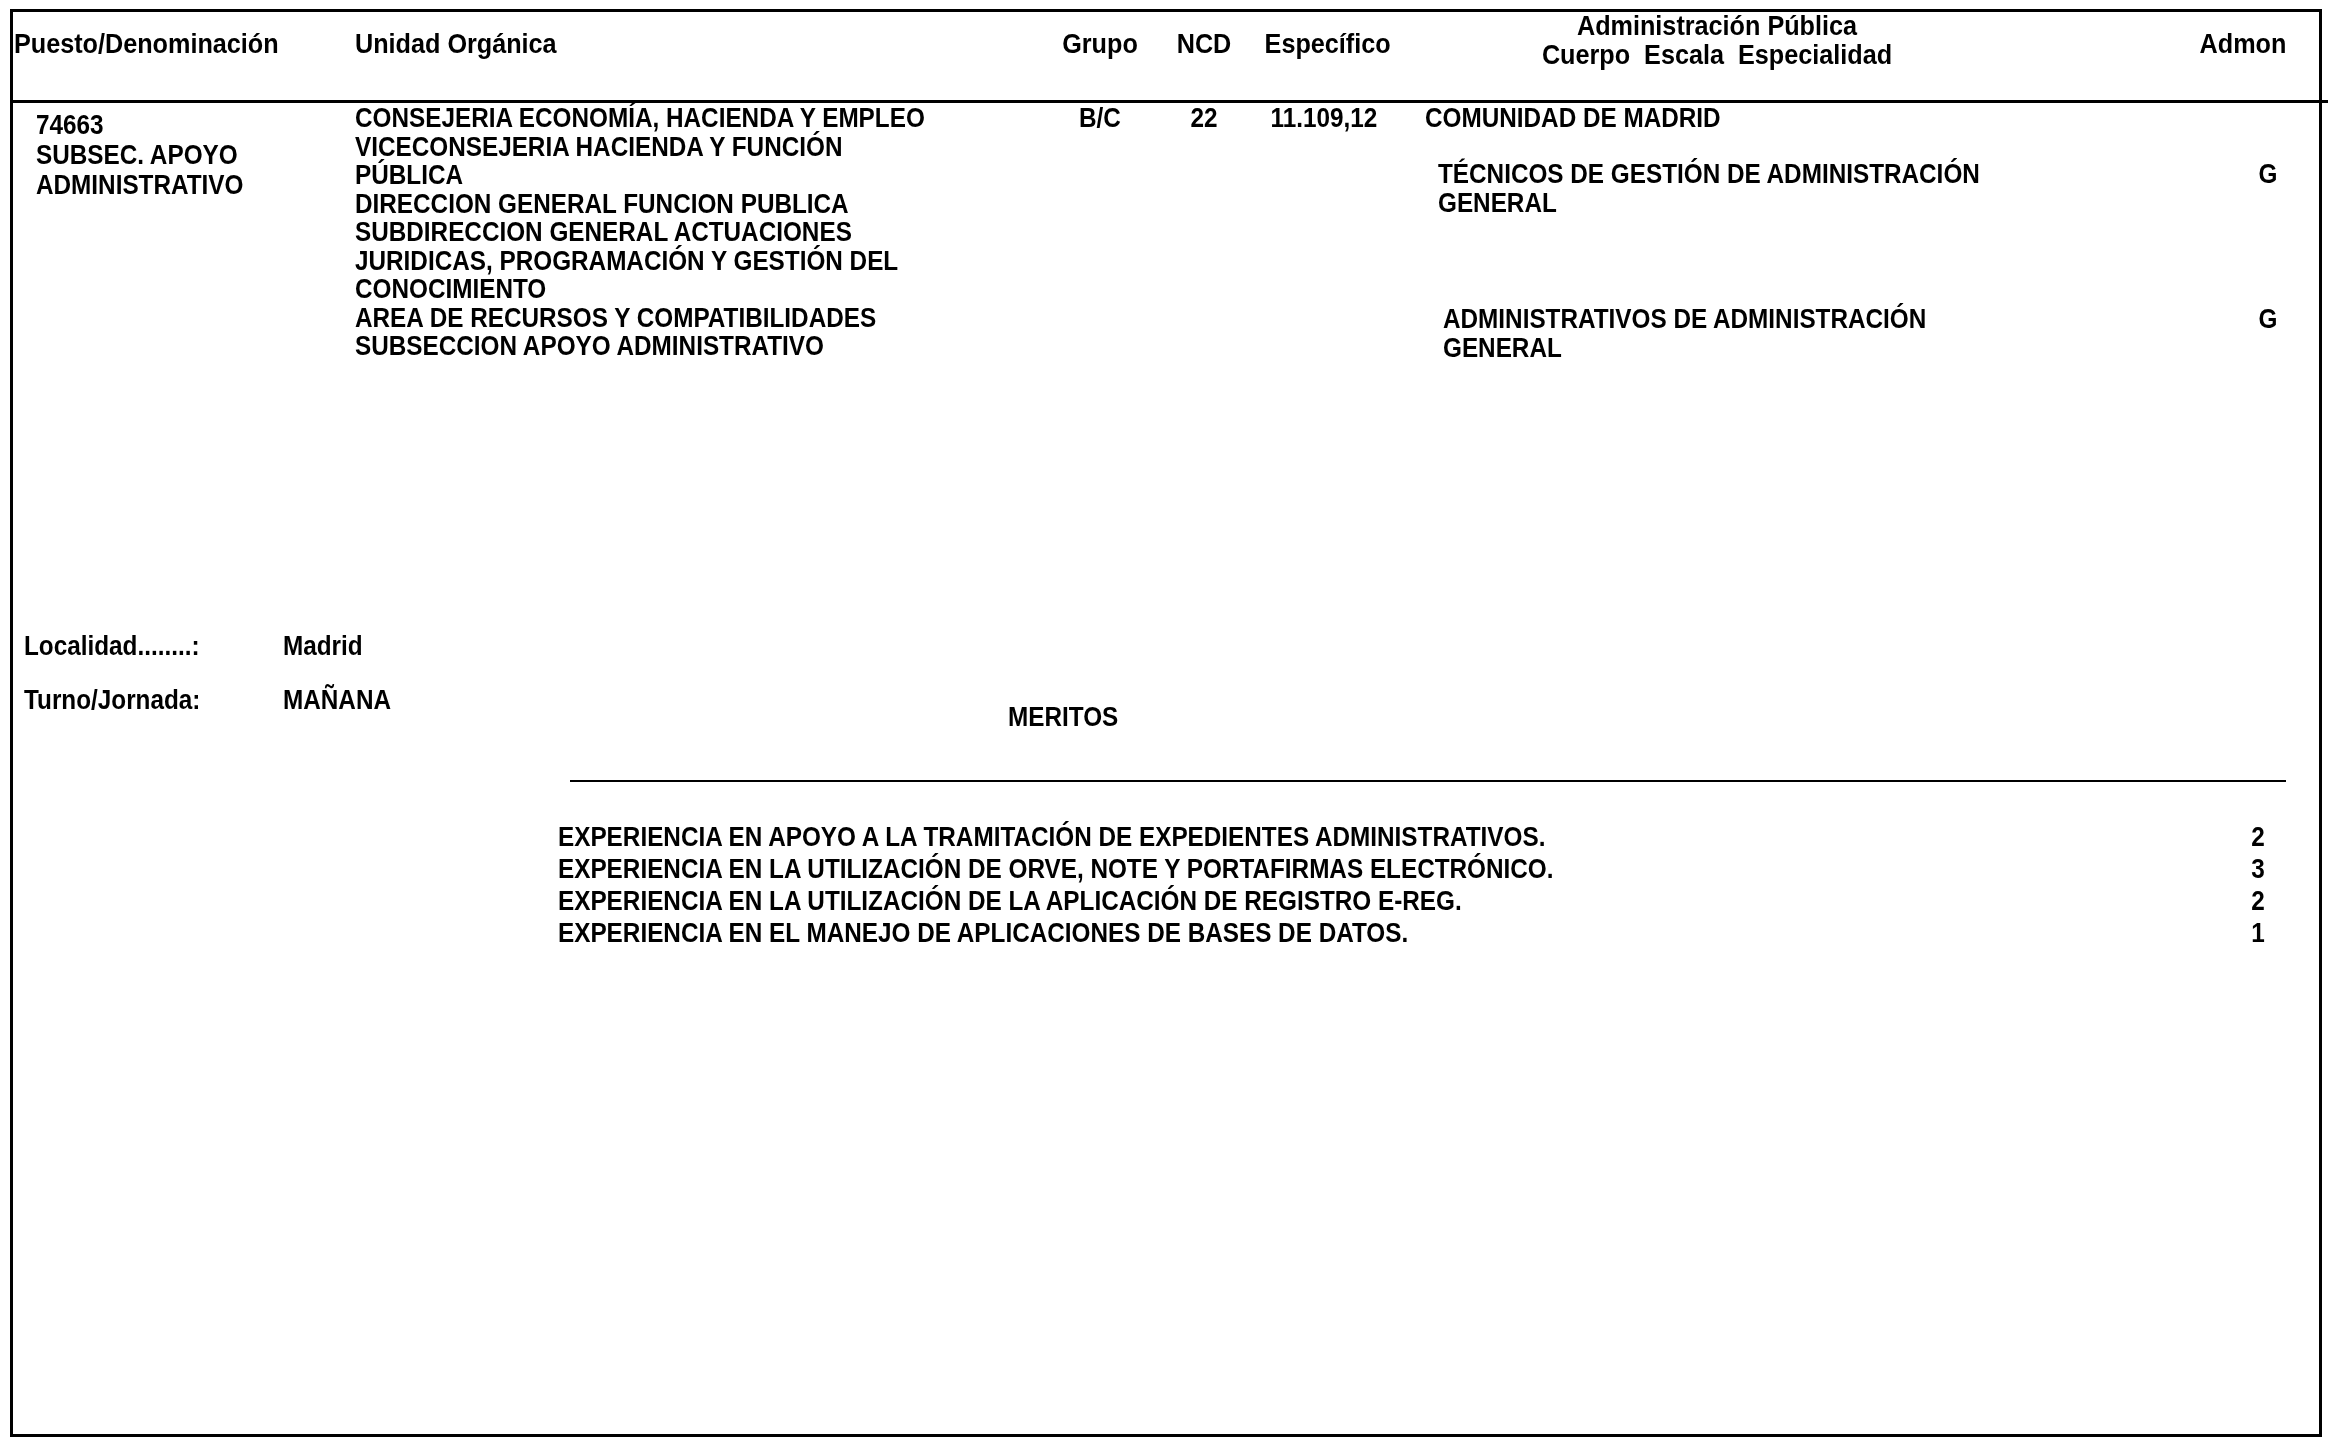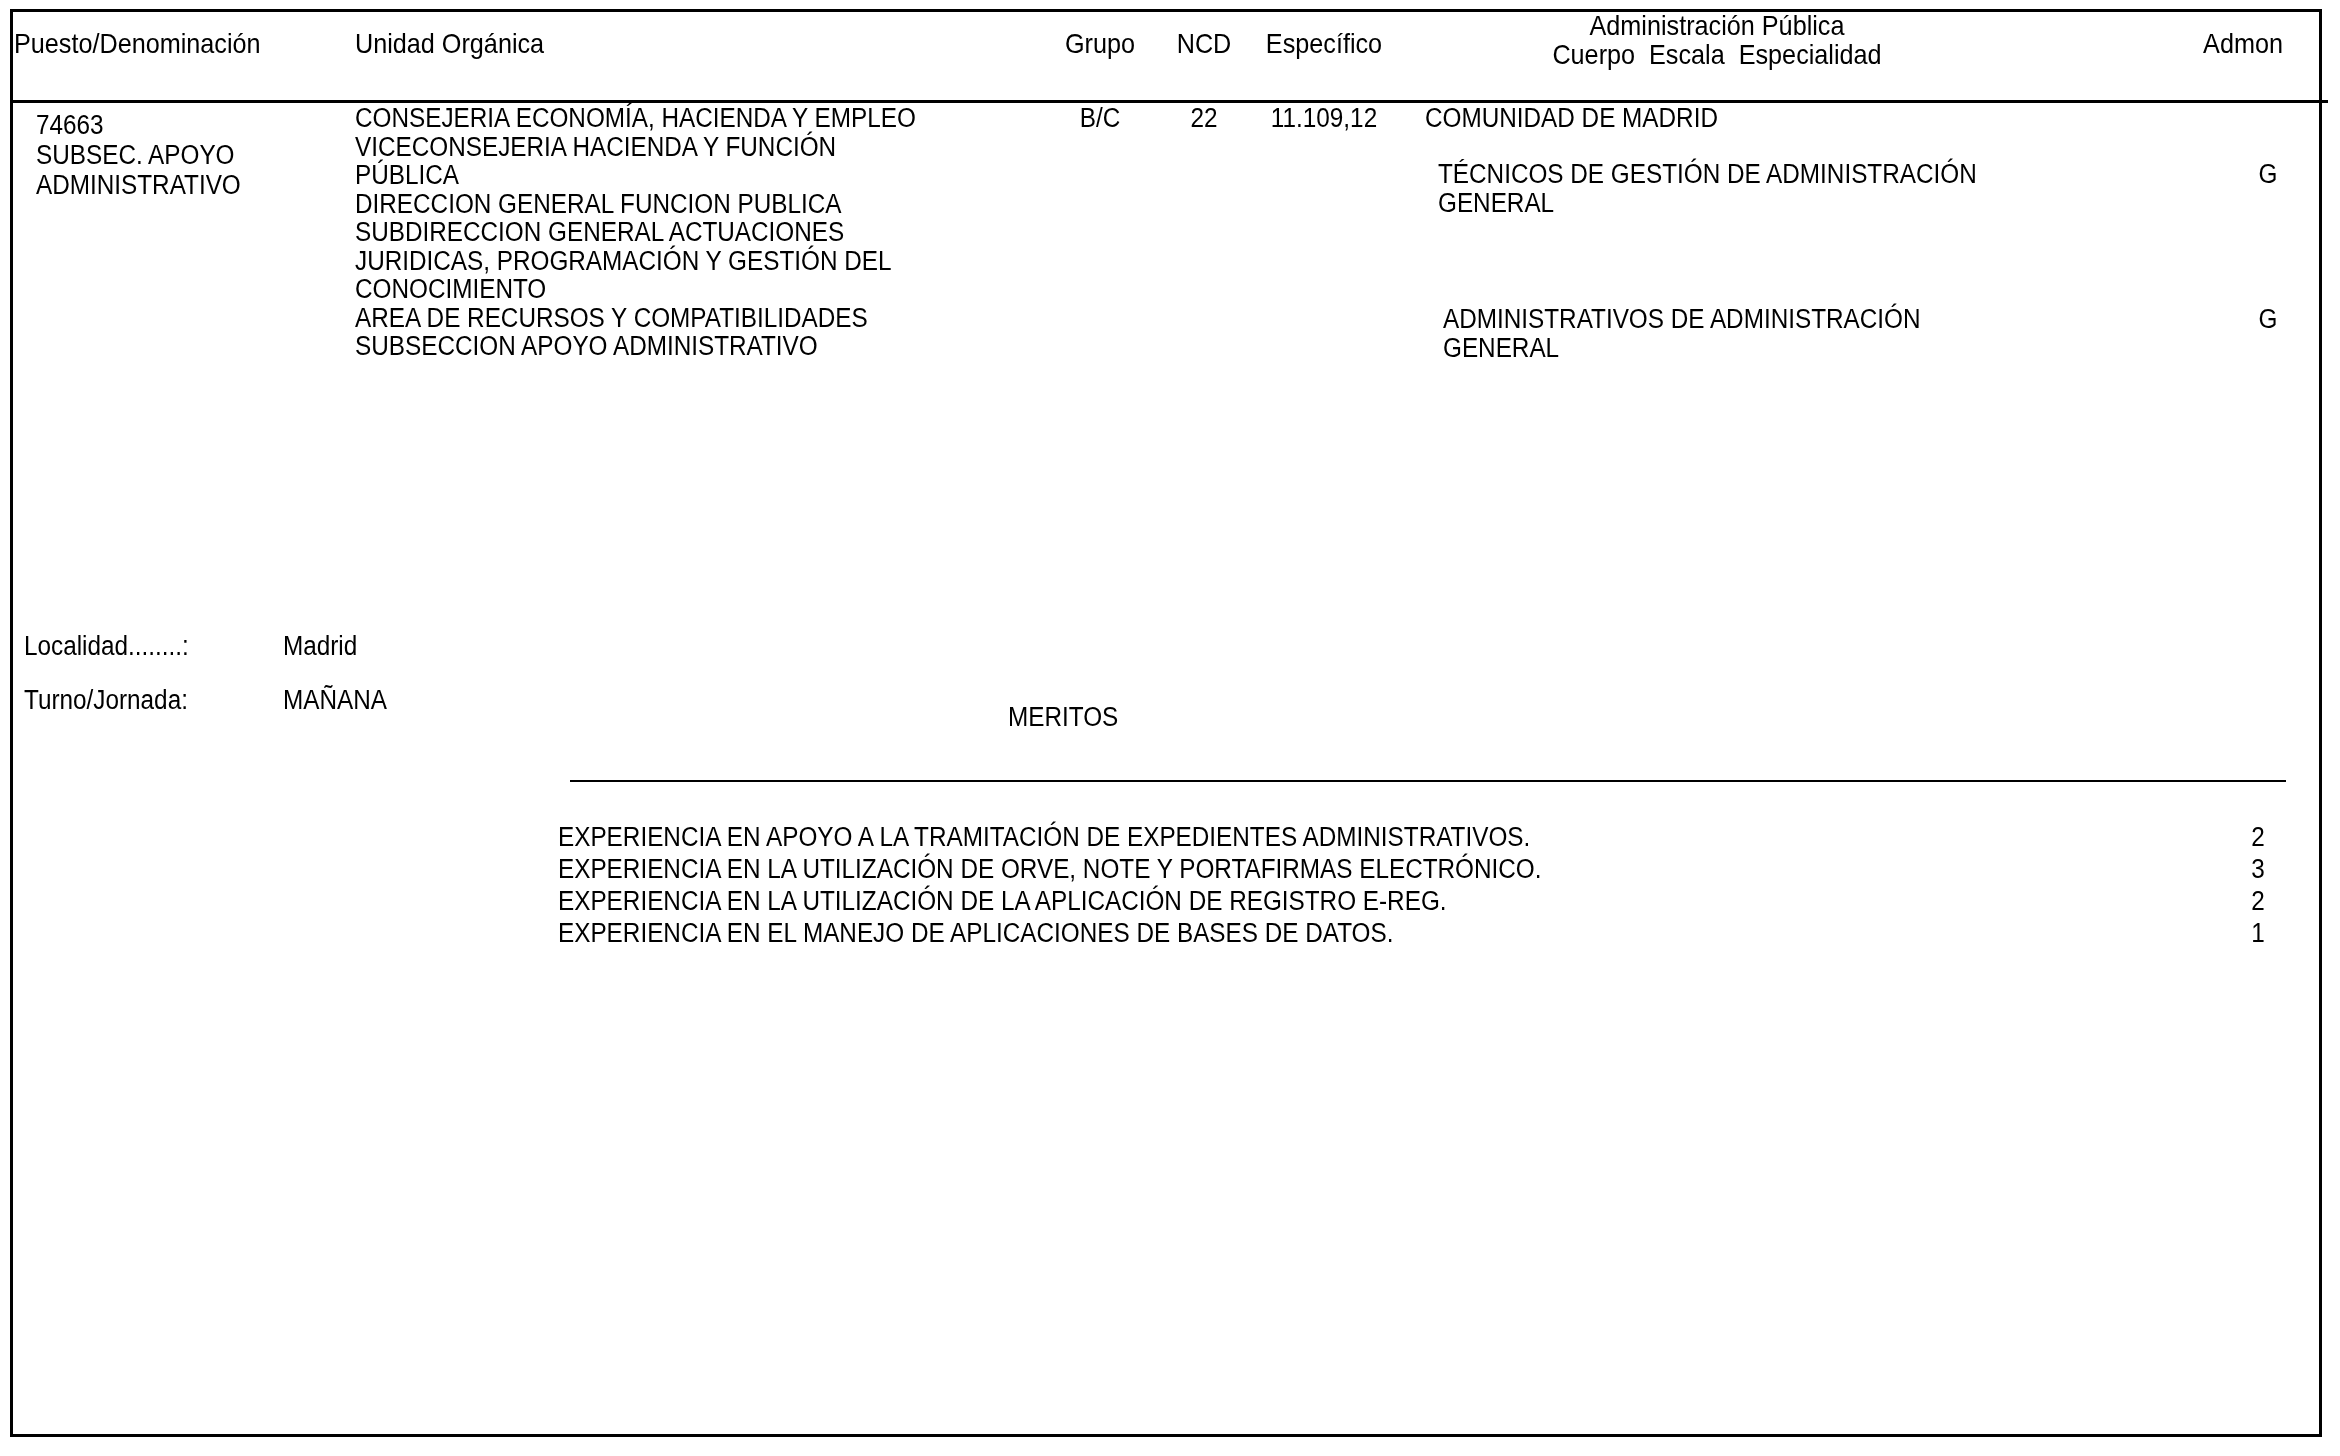--- a/index.html
+++ b/index.html
@@ -3,21 +3,21 @@
 <meta charset="utf-8">
 <style>
   html, body { margin: 0; padding: 0; background: #ffffff; }
   .page {
     position: relative;
     width: 2340px;
     height: 1456px;
     background: #ffffff;
     color: #000000;
     font-family: "Liberation Sans", "DejaVu Sans", sans-serif;
-    font-weight: normal;
+    font-weight: bold;
     overflow: hidden;
   }
   .frame {
     position: absolute;
     left: 10px; top: 9px;
     width: 2312px; height: 1428px;
     border: 3px solid #000;
     box-sizing: border-box;
   }
   .hdr-sep {

